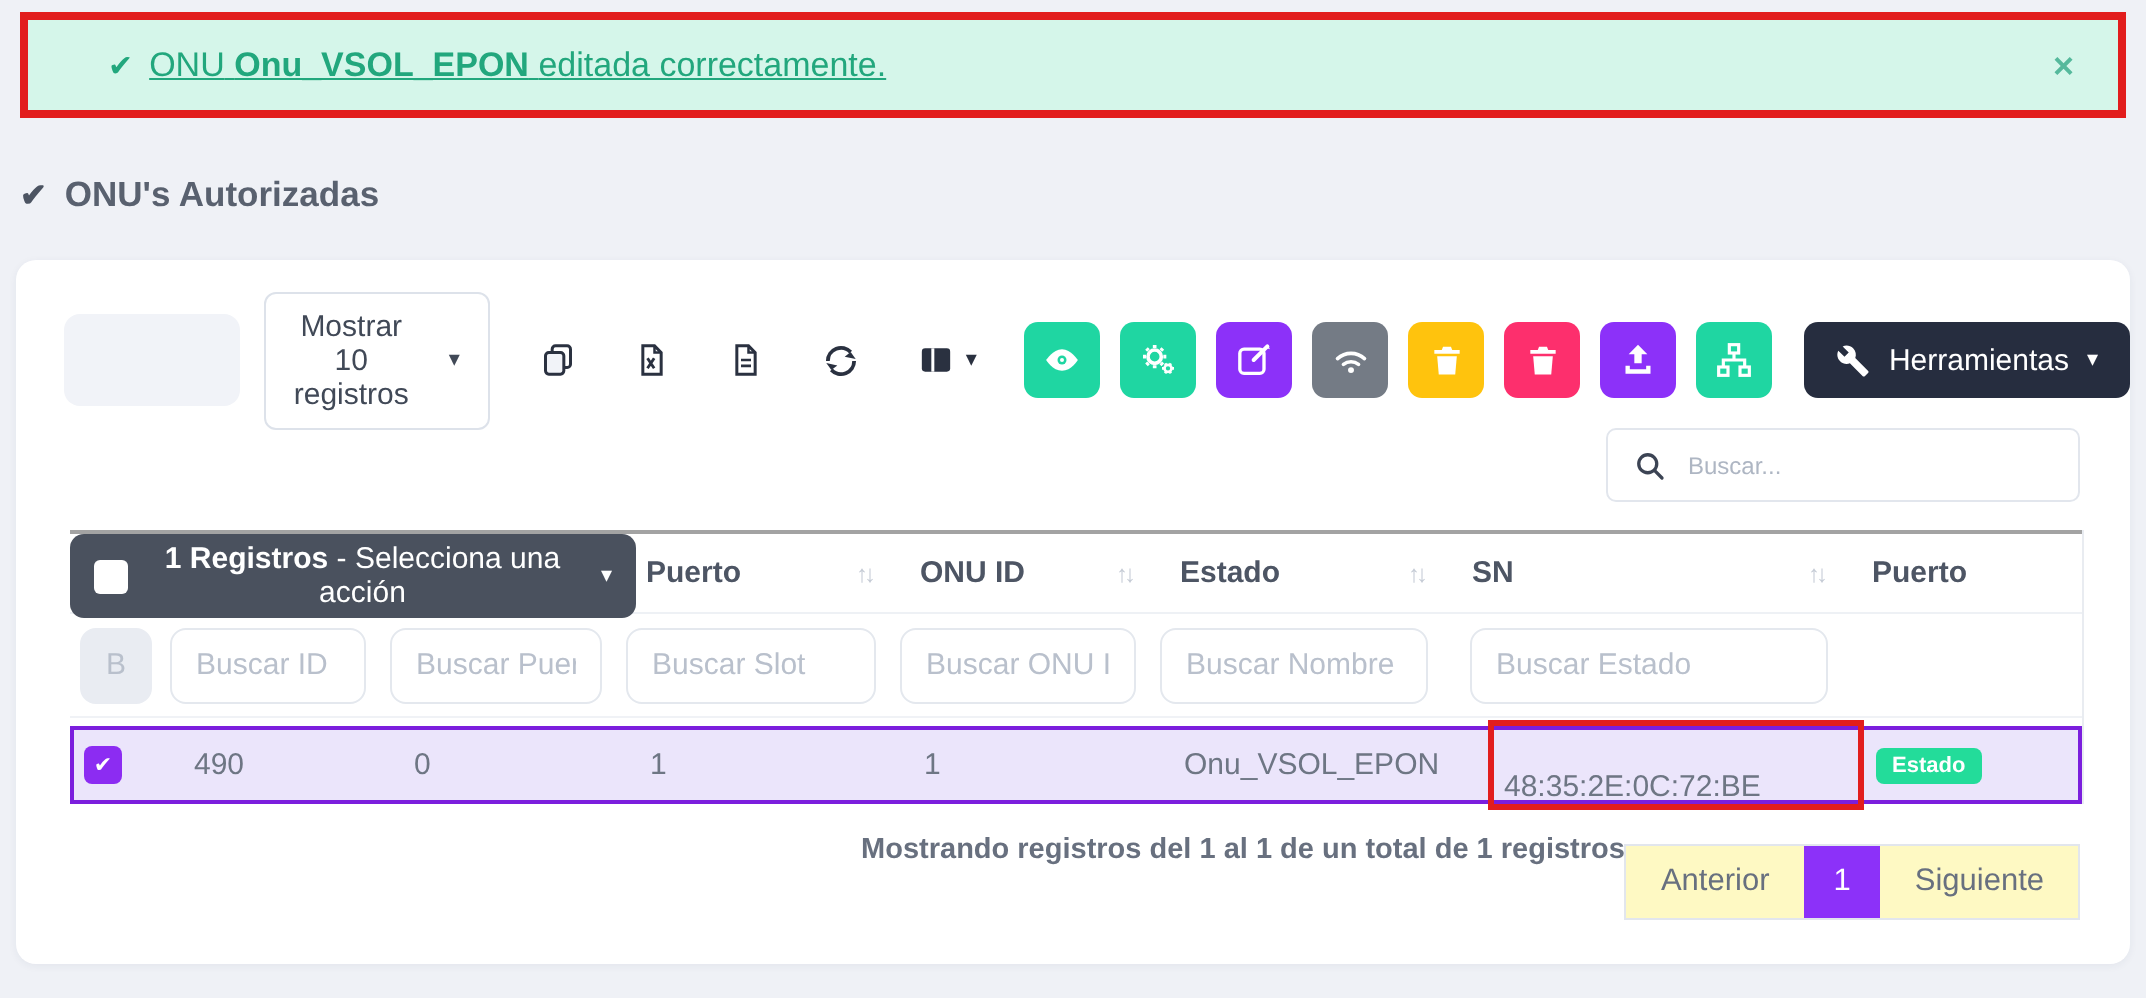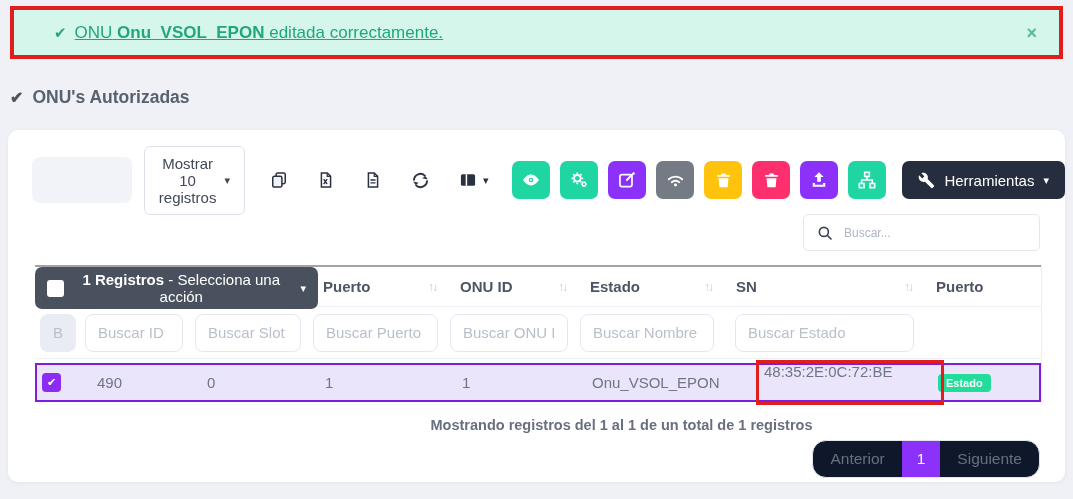--- a/index.html
+++ b/index.html
@@ -60,21 +60,21 @@
     display:flex; align-items:center;
   }
   .toolbar-strip {
     position:absolute; left:0; top:0;
     width:938px; height:46px;
     background:#f1f3f8; border-radius:8px;
   }
   .toolbar > * { position:relative; }
   .btn-show {
     margin-left:12px;
-    display:flex; align-items:center; gap:8px;
+    display:flex; align-items:center; gap:20px;
     background:#fff;
     border:1px solid #dde2ea; border-radius:6px;
     padding:8px 14px;
     color:#414957; font-size:15px;
     cursor:pointer;
   }
   .caret { font-size:11px; line-height:1; }
   .tool-icons { display:flex; align-items:center; gap:27px; margin-left:24px; color:#2a3140; }
   .tool-icon { display:flex; align-items:center; gap:5px; cursor:pointer; }
 
@@ -179,46 +179,46 @@
   .dcell { padding-left:10px; }
   .row-check {
     margin-left:5px;
     width:19px; height:19px; border-radius:4px;
     background:#8c2cf2;
     display:flex; align-items:center; justify-content:center;
     color:#fff; font-size:11px; cursor:pointer;
   }
   .sn-cell { position:relative; height:100%; display:flex; align-items:center; }
   .sn-annotation {
-    position:absolute; left:28px; top:-5px;
+    position:absolute; left:16px; top:-5px;
     height:45px; width:188px;
     border:3px solid #e21d1d;
-    display:flex; align-items:flex-start;
+    display:flex; align-items:flex-end;
     padding-left:5px;
     z-index:2;
   }
   .badge-online {
     display:inline-block;
     background:#23dc9a; color:#fff;
     font-size:11px; font-weight:bold;
     padding:3px 8px; border-radius:4px;
     margin-left:10px;
   }
 
   
   .tfoot {
     display:flex; justify-content:flex-end; align-items:flex-start;
     margin:13px 25px 0 27px;
   }
   .summary { color:#68707f; font-size:14.5px; padding-top:2px; font-weight:bold; }
   .pagination {
-    margin-top:25px;
+    margin-top:7px;
     display:flex; align-items:stretch;
-    border:1px solid #e2e6ed; border-radius:14px;
-    overflow:hidden; height:38px; background:#0f172a;
+    border:1px solid #e2e6ed; border-radius:0;
+    overflow:hidden; height:38px; background:#fef9c3;
   }
   .page-item {
     display:flex; align-items:center;
     padding:0 17px;
     color:#68707f; font-size:15.5px; cursor:pointer;
   }
   .page-item.active {
     background:#8c31f9; color:#fff; padding:0 15px;
   }
 
@@ -413,22 +413,22 @@
         <span class="sort">↑↓</span>
       </div>
       <div class="th">
         <span>Puerto</span>
       </div>
     </div>
 
     <div class="filters cols">
       <div class="fcell cb-col"><input type="text" disabled="" placeholder="Buscar" style=""></div>
       <div class="fcell"><input type="text" placeholder="Buscar ID" style=""></div>
+      <div class="fcell"><input type="text" placeholder="Buscar Puerto" style=""></div>
       <div class="fcell"><input type="text" placeholder="Buscar Slot" style=""></div>
-      <div class="fcell"><input type="text" placeholder="Buscar Puerto" style=""></div>
       <div class="fcell"><input type="text" placeholder="Buscar ONU ID" style=""></div>
       <div class="fcell"><input type="text" placeholder="Buscar Nombre" style=""></div>
       <div class="fcell" style="padding-left:9px;"><input type="text" placeholder="Buscar Estado" style=""></div>
     </div>
 
     <div class="drow cols">
       <div class="dcell" style="padding-left:0;">
         <div class="row-check">✔</div>
       </div>
       <div class="dcell">490</div>

